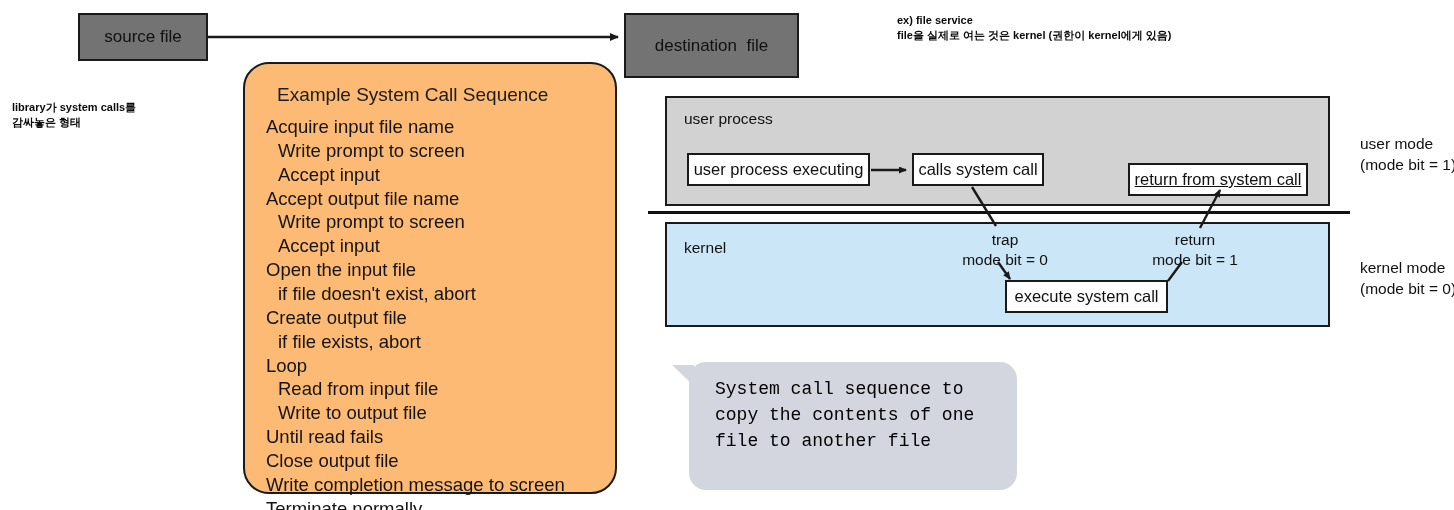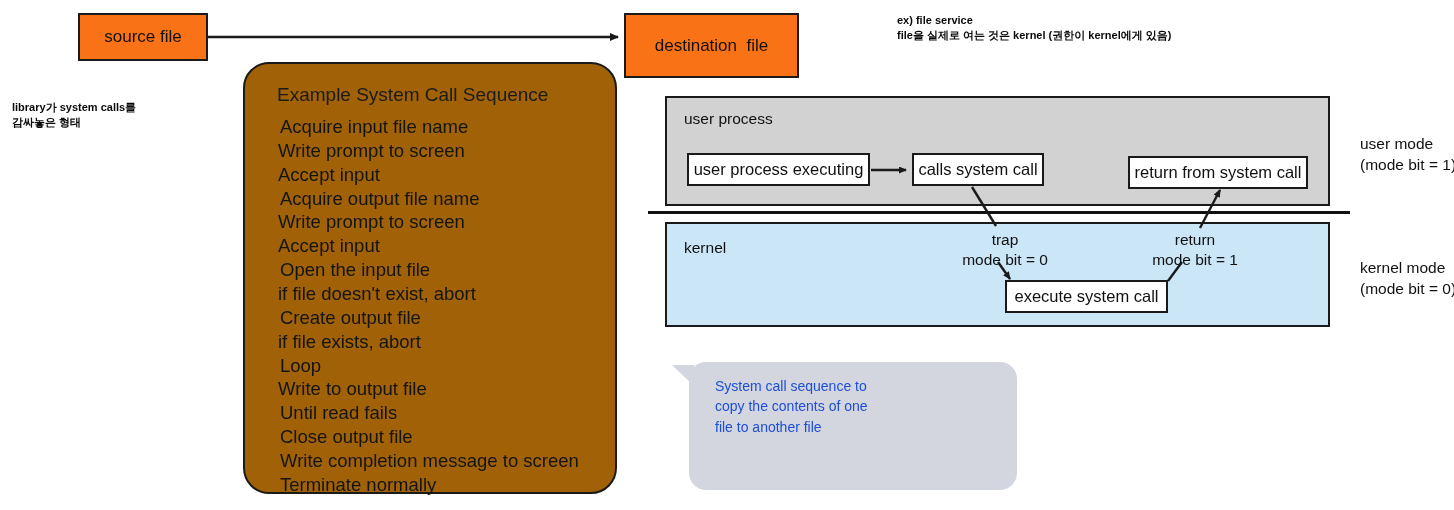--- a/index.html
+++ b/index.html
@@ -13,21 +13,21 @@
     position: relative;
     overflow: hidden;
     font-family: "Liberation Sans", sans-serif;
     color: #000000;
   }
 
   .abs { position: absolute; }
 
   
   .file-box {
-    background: #f97316;
+    background: #737373;
     border: 2px solid #1a1a1a;
     display: flex;
     align-items: center;
     justify-content: center;
     font-size: 17px;
     color: #111;
     box-sizing: border-box;
     white-space: pre;
   }
 
@@ -35,41 +35,41 @@
   .note {
     font-size: 11px;
     font-weight: bold;
     line-height: 1.35;
     color: #0a0a0a;
     white-space: pre-line;
   }
 
   
   .seq-panel {
-    background: #a16207;
+    background: #fdba74;
     border: 2px solid #1a1a1a;
     border-radius: 26px;
     box-sizing: border-box;
     padding: 10px 0 0 0;
   }
   .seq-title {
     font-size: 19px;
     color: #1b1b1b;
     margin: 10px 0 9px 32px;
   }
   .seq-list {
     margin: 0;
     padding: 0;
     list-style: none;
   }
   .seq-list li {
     font-size: 18.5px;
     color: #141414;
     line-height: 1.29;
-    padding-left: 35px;
+    padding-left: 21px;
     white-space: pre;
   }
   .seq-list li.ind { padding-left: 33px; }
 
   
   .band {
     box-sizing: border-box;
     border: 2px solid #1a1a1a;
   }
   .band.user { background: #d2d2d2; }
@@ -111,25 +111,25 @@
   
   .callout-wrap { position: absolute; }
   .callout {
     position: absolute;
     background: #d3d6de;
     border-radius: 17px;
     box-sizing: border-box;
     padding: 14px 22px 16px 26px;
   }
   .callout-text {
-    font-size: 14px;
+    font-size: 18px;
     line-height: 1.45;
-    color: #1d4ed8;
-    white-space: pre-line;
-    font-family: Liberation Sans, sans-serif;
+    color: #000000;
+    white-space: pre-line;
+    font-family: Liberation Mono, monospace;
   }
   .callout-tail {
     position: absolute;
     width: 0; height: 0;
     border-top: 0 solid transparent;
     border-bottom: 21px solid transparent;
     border-right: 22px solid #d3d6de;
   }
 
   svg.overlay {
@@ -156,49 +156,50 @@
 
 <div class="abs note" style="left:897px; top:13px; width:540px;">ex) file service
 file을 실제로 여는 것은 kernel (권한이 kernel에게 있음)</div>
 
 <div class="abs seq-panel" style="left:243px; top:62px; width:374px; height:432px;">
   <div class="seq-title">Example System Call Sequence</div>
   <ul class="seq-list">
     <li class="">Acquire input file name</li>
     <li class="ind">Write prompt to screen</li>
     <li class="ind">Accept input</li>
-    <li class="">Acquire output file name</li>
+    <li class="">Accept output file name</li>
     <li class="ind">Write prompt to screen</li>
     <li class="ind">Accept input</li>
     <li class="">Open the input file</li>
     <li class="ind">if file doesn't exist, abort</li>
     <li class="">Create output file</li>
     <li class="ind">if file exists, abort</li>
     <li class="">Loop</li>
+    <li class="ind">Read from input file</li>
     <li class="ind">Write to output file</li>
     <li class="">Until read fails</li>
     <li class="">Close output file</li>
     <li class="">Write completion message to screen</li>
     <li class="">Terminate normally</li>
   </ul>
 </div>
 
 <div class="abs band user" style="left:665px; top:96px; width:665px; height:110px;"></div>
 
 <div class="band-label" style="left:684px; top:110px;">user process</div>
 
 <div class="abs proc-box" style="left:687px; top:153px; width:183px; height:33px;">
   <span>user process executing</span>
 </div>
 
 <div class="abs proc-box" style="left:912px; top:153px; width:132px; height:33px;">
   <span>calls system call</span>
 </div>
 
-<div class="abs proc-box" style="left:1128px; top:156px; width:180px; height:33px;">
+<div class="abs proc-box" style="left:1128px; top:163px; width:180px; height:33px;text-decoration:underline;">
   <span>return from system call</span>
 </div>
 
 <div class="abs divider" style="left:648px; top:211px; width:702px; height:3px;"></div>
 
 <div class="abs band kernel" style="left:665px; top:222px; width:665px; height:105px;"></div>
 
 <div class="band-label" style="left:684px; top:239px;">kernel</div>
 
 <div class="abs trap-label" style="left:930px; top:230px; width:150px;">trap

